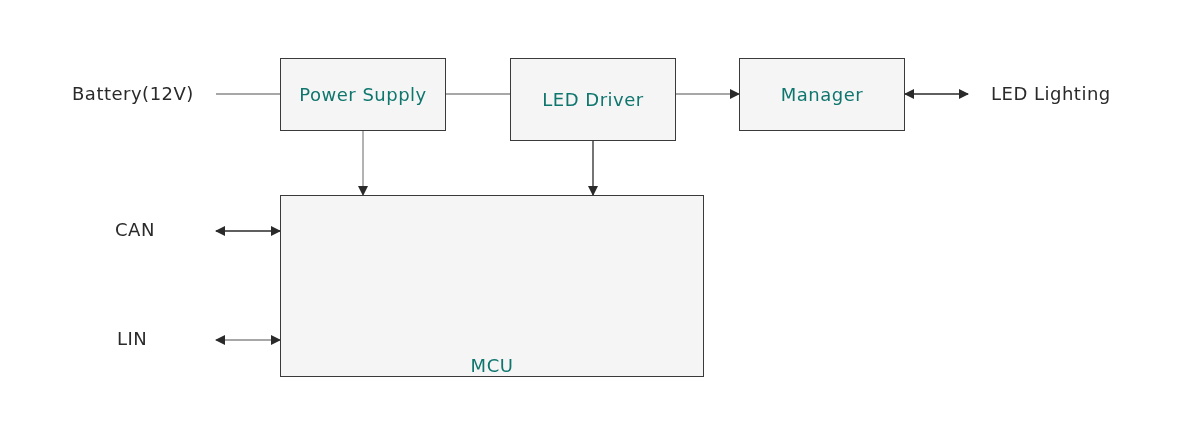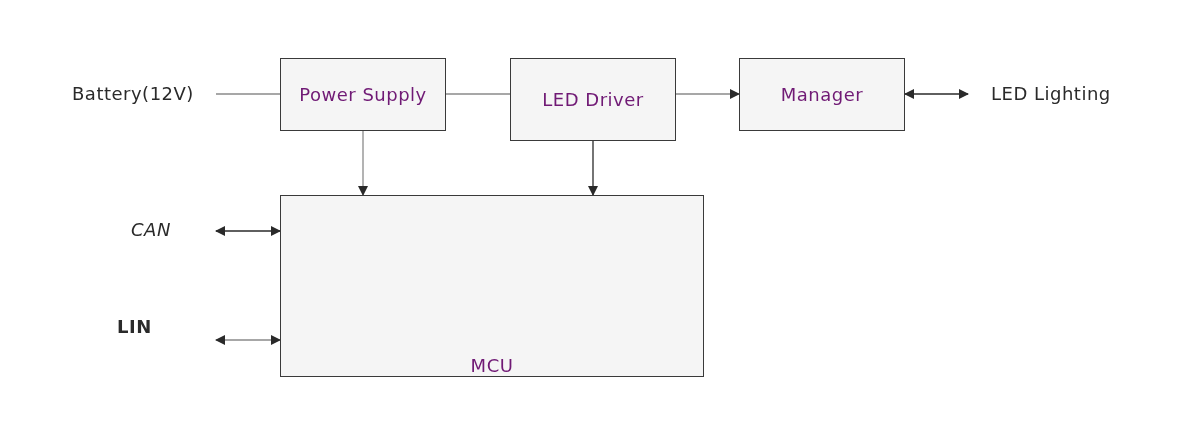--- a/index.html
+++ b/index.html
@@ -1,21 +1,21 @@
 <!DOCTYPE html>
 <html><head>
 <meta charset="utf-8">
 <style>
   html, body { margin:0; padding:0; background:#ffffff; }
   body { width:1200px; height:438px; position:relative; overflow:hidden;
          font-family: "DejaVu Sans", "Liberation Sans", sans-serif; }
   svg { position:absolute; left:0; top:0; }
   .box { position:absolute; background:#f5f5f5; border:1px solid #3a3a3a;
          box-sizing:border-box; display:flex; align-items:center; justify-content:center;
-         text-align:center; color:#701a75; font-size:18px; line-height:21px; letter-spacing:0.5px; }
+         text-align:center; color:#0f766e; font-size:18px; line-height:21px; letter-spacing:0.5px; }
   .lbl { position:absolute; color:#2a2a2a; font-size:18px; letter-spacing:0.5px; white-space:nowrap; }
 </style>
 </head>
 <body>
 
 <svg width="1200" height="438">
   <defs>
     <marker id="arr" markerWidth="10" markerHeight="10" refX="9" refY="5" orient="auto-start-reverse" markerUnits="userSpaceOnUse">
       <path d="M0,0 L10,5 L0,10 z" fill="#2a2a2a"></path>
     </marker>
@@ -33,22 +33,22 @@
 
   <line x1="593" y1="131" x2="593" y2="195" stroke="#2a2a2a" stroke-width="1.3" marker-start="url(#arr)" marker-end="url(#arr)"></line>
 
   <line x1="216" y1="231" x2="280" y2="231" stroke="#2a2a2a" stroke-width="1.3" marker-start="url(#arr)" marker-end="url(#arr)"></line>
 
   <line x1="216" y1="340" x2="280" y2="340" stroke="#8a8a8a" stroke-width="1.3" marker-start="url(#arr)" marker-end="url(#arr)"></line>
 </svg>
 
 <div class="lbl" style="left:72px; top:83px;">Battery(12V)</div>
 <div class="lbl" style="left:991px; top:83px;">LED Lighting</div>
-<div class="lbl" style="left:131px; top:219px;font-style:italic;">CAN</div>
-<div class="lbl" style="left:117px; top:316px;font-weight:bold;">LIN</div>
+<div class="lbl" style="left:115px; top:219px;">CAN</div>
+<div class="lbl" style="left:117px; top:328px;">LIN</div>
 
 <div class="box" style="left:280px; top:58px; width:166px; height:73px;">
   <span>Power Supply</span>
 </div>
 
 <div class="box" style="left:510px; top:58px; width:166px; height:83px;">
   <span>LED Driver</span>
 </div>
 
 <div class="box" style="left:739px; top:58px; width:166px; height:73px; flex-direction:column;">

